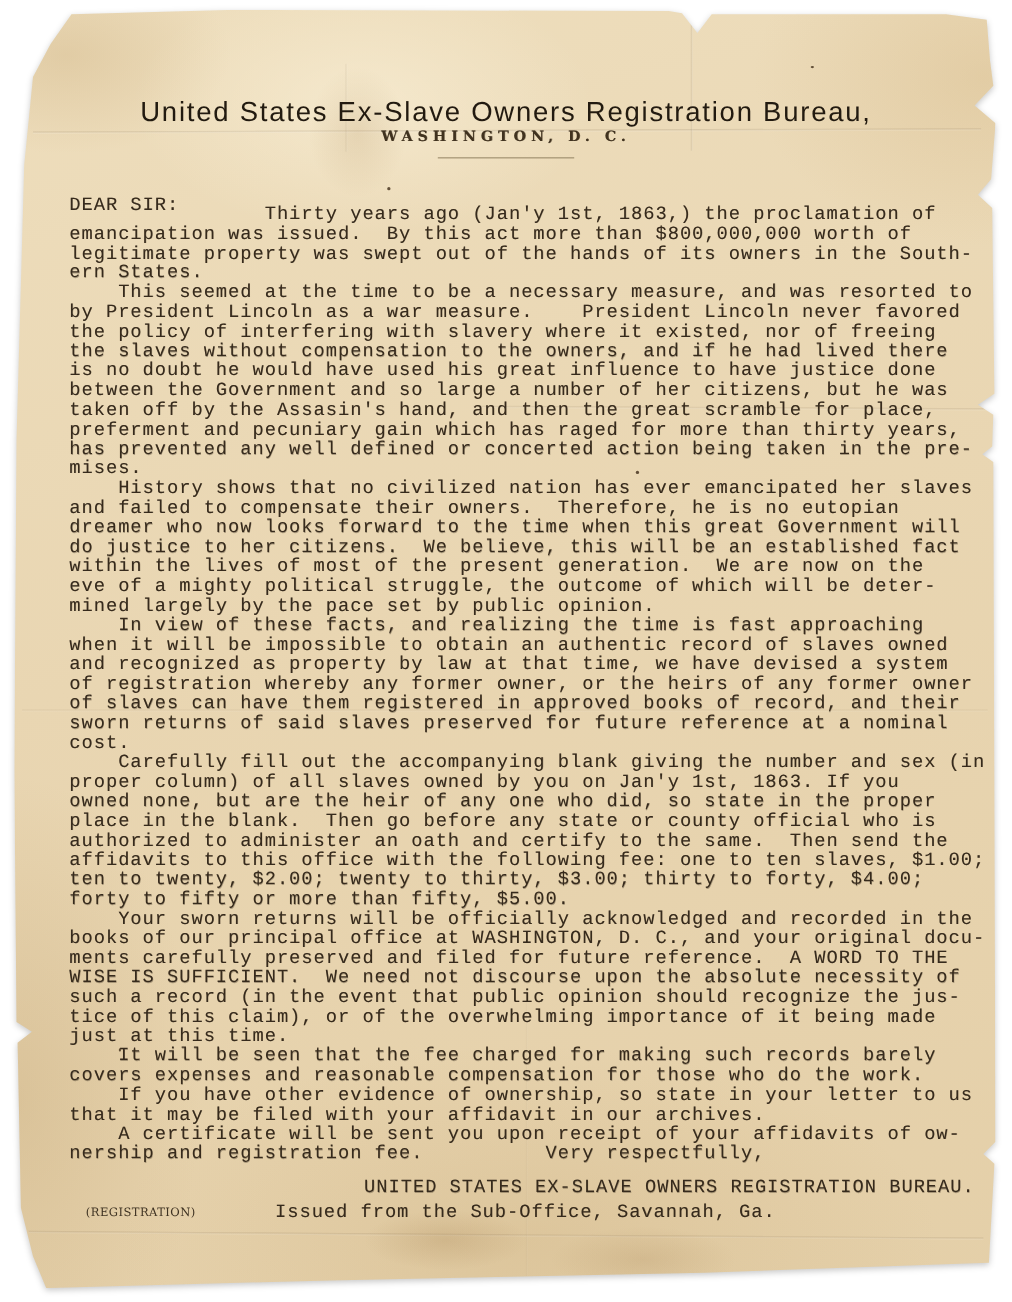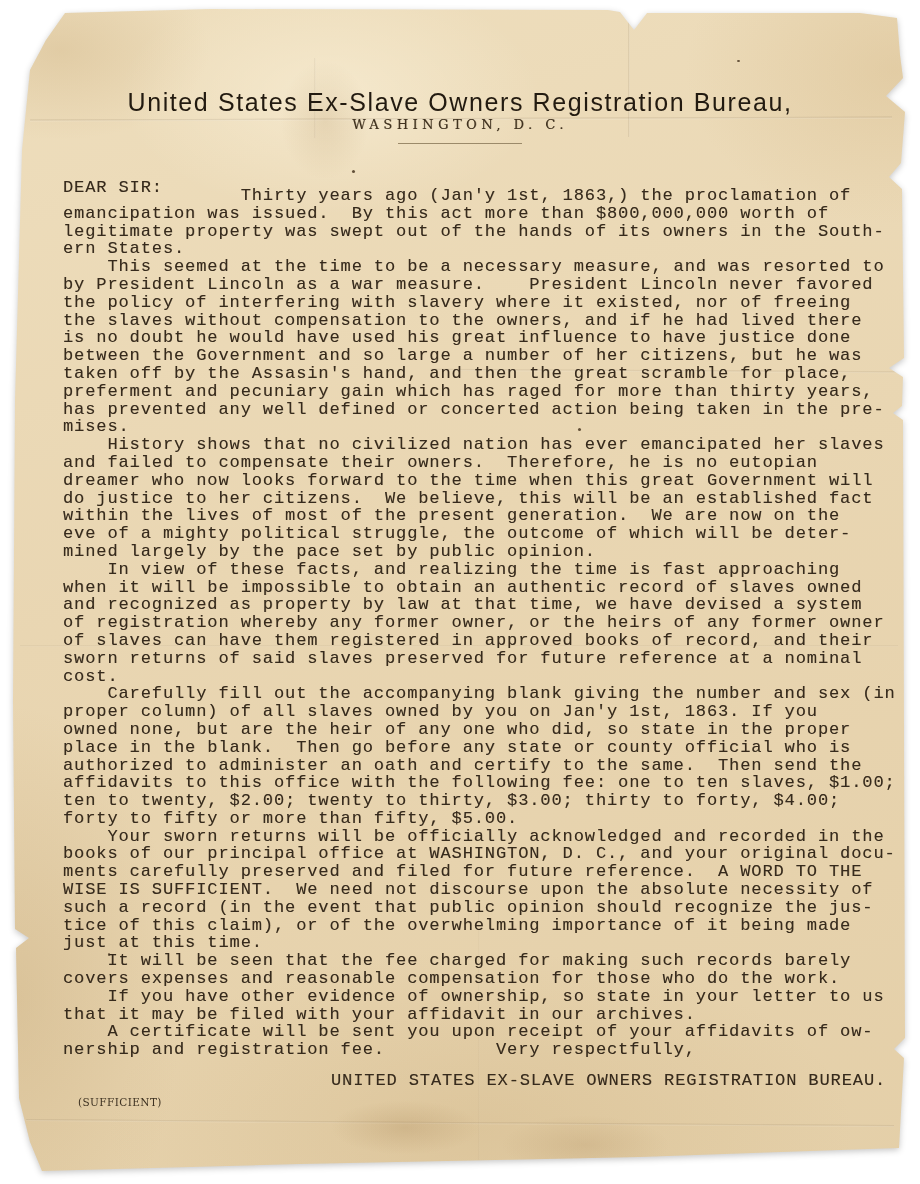--- a/index.html
+++ b/index.html
@@ -27,21 +27,21 @@
   .crease.h{height:2px;background:linear-gradient(to bottom,rgba(92,70,40,0.16),rgba(255,255,255,0.18));}
   .crease.v{width:2px;background:linear-gradient(to right,rgba(92,70,40,0.15),rgba(255,255,255,0.15));}
   .stain{position:absolute;border-radius:50%;pointer-events:none;}
   .speck{position:absolute;border-radius:50%;background:rgba(62,44,24,0.8);pointer-events:none;}
 
   .masthead{position:absolute;left:0;width:920px;text-align:center;color:#241c12;}
   .title{top:88px;font-family:Liberation Sans, sans-serif;font-size:25px;
          letter-spacing:1.6px;color:#221a10;}
   .incorporated{top:101px;font-family:"DejaVu Serif","Liberation Serif",serif;font-size:10px;
          letter-spacing:1px;color:#3e3222;}
-  .city{top:117px;font-family:"DejaVu Serif","Liberation Serif",serif;font-weight:normal;font-size:13px;
+  .city{top:117px;font-family:"DejaVu Serif","Liberation Serif",serif;font-weight:bold;font-size:13px;
          letter-spacing:4.5px;color:#40321f;text-shadow:0.5px 0 0 rgba(64,50,31,0.5);}
   .city-rule{position:absolute;top:143px;left:398px;width:124px;height:1px;background:#9b8a6a;}
   .suboffice{top:150px;font-family:"DejaVu Serif","Liberation Serif",serif;font-size:12px;
          letter-spacing:2.2px;color:#4a3b28;}
 
   .typed{font-family:"Liberation Mono","DejaVu Sans Mono",monospace;font-size:17px;
          letter-spacing:0.9px;color:#362a1c;text-shadow:0.3px 0.3px 0 rgba(54,42,28,0.35);}
   .body-text{position:absolute;left:63px;top:187px;white-space:pre;}
   .line{height:17.8px;line-height:17.8px;}
   .salutation{position:relative;top:-8px;}
@@ -74,17 +74,18 @@
       <div class="speck" style="left:888px;top:6px;width:7px;height:4px;"></div>
       <div class="speck" style="left:108px;top:953px;width:2px;height:3px;"></div>
 
       <div class="masthead title">United States Ex-Slave Owners Registration Bureau,</div>
       <div class="masthead city">WASHINGTON, D. C.</div>
       <div class="city-rule"></div>
 
       <div class="body-text typed"><div><div class="line"><span class="salutation">DEAR SIR:</span>       Thirty years ago (Jan'y 1st, 1863,) the proclamation of</div><div class="line">emancipation was issued.  By this act more than $800,000,000 worth of</div><div class="line">legitimate property was swept out of the hands of its owners in the South-</div><div class="line">ern States.</div></div><div><div class="line">    This seemed at the time to be a necessary measure, and was resorted to</div><div class="line">by President Lincoln as a war measure.    President Lincoln never favored</div><div class="line">the policy of interfering with slavery where it existed, nor of freeing</div><div class="line">the slaves without compensation to the owners, and if he had lived there</div><div class="line">is no doubt he would have used his great influence to have justice done</div><div class="line">between the Government and so large a number of her citizens, but he was</div><div class="line">taken off by the Assasin's hand, and then the great scramble for place,</div><div class="line">preferment and pecuniary gain which has raged for more than thirty years,</div><div class="line">has prevented any well defined or concerted action being taken in the pre-</div><div class="line">mises.</div></div><div><div class="line">    History shows that no civilized nation has ever emancipated her slaves</div><div class="line">and failed to compensate their owners.  Therefore, he is no eutopian</div><div class="line">dreamer who now looks forward to the time when this great Government will</div><div class="line">do justice to her citizens.  We believe, this will be an established fact</div><div class="line">within the lives of most of the present generation.  We are now on the</div><div class="line">eve of a mighty political struggle, the outcome of which will be deter-</div><div class="line">mined largely by the pace set by public opinion.</div></div><div><div class="line">    In view of these facts, and realizing the time is fast approaching</div><div class="line">when it will be impossible to obtain an authentic record of slaves owned</div><div class="line">and recognized as property by law at that time, we have devised a system</div><div class="line">of registration whereby any former owner, or the heirs of any former owner</div><div class="line">of slaves can have them registered in approved books of record, and their</div><div class="line">sworn returns of said slaves preserved for future reference at a nominal</div><div class="line">cost.</div></div><div><div class="line">    Carefully fill out the accompanying blank giving the number and sex (in</div><div class="line">proper column) of all slaves owned by you on Jan'y 1st, 1863. If you</div><div class="line">owned none, but are the heir of any one who did, so state in the proper</div><div class="line">place in the blank.  Then go before any state or county official who is</div><div class="line">authorized to administer an oath and certify to the same.  Then send the</div><div class="line">affidavits to this office with the following fee: one to ten slaves, $1.00;</div><div class="line">ten to twenty, $2.00; twenty to thirty, $3.00; thirty to forty, $4.00;</div><div class="line">forty to fifty or more than fifty, $5.00.</div></div><div><div class="line">    Your sworn returns will be officially acknowledged and recorded in the</div><div class="line">books of our principal office at WASHINGTON, D. C., and your original docu-</div><div class="line">ments carefully preserved and filed for future reference.  A WORD TO THE</div><div class="line">WISE IS SUFFICIENT.  We need not discourse upon the absolute necessity of</div><div class="line">such a record (in the event that public opinion should recognize the jus-</div><div class="line">tice of this claim), or of the overwhelming importance of it being made</div><div class="line">just at this time.</div></div><div><div class="line">    It will be seen that the fee charged for making such records barely</div><div class="line">covers expenses and reasonable compensation for those who do the work.</div></div><div><div class="line">    If you have other evidence of ownership, so state in your letter to us</div><div class="line">that it may be filed with your affidavit in our archives.</div></div><div><div class="line">    A certificate will be sent you upon receipt of your affidavits of ow-</div><div class="line">nership and registration fee.          Very respectfully,</div></div></div>
 
       <div class="signature-line typed">UNITED STATES EX-SLAVE OWNERS REGISTRATION BUREAU.</div>
-      <div class="footer-copyright">(SUFFICIENT)</div>
+      <div class="footer-copyright">(REGISTRATION)</div>
+      <div class="footer-issued typed">Issued from the Sub-Office, Savannah, Ga.</div>
 
     </div>
   </div>
 </div>
 
 </body></html>

